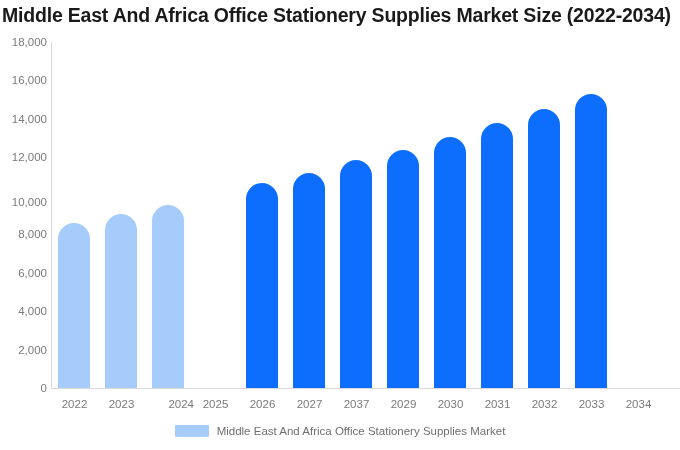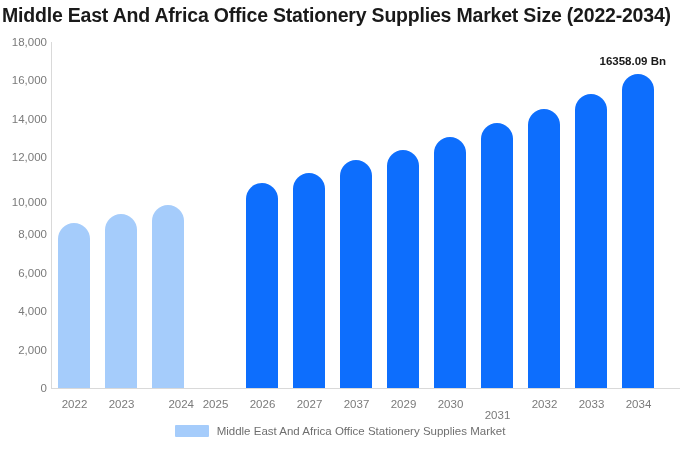--- a/index.html
+++ b/index.html
@@ -179,37 +179,33 @@
       </div>
       <div class="bar-slot" style="left: 423px;">
         <div class="bar" style="height: 265.267px; background: rgb(13, 110, 253);"></div>
       </div>
       <div class="bar-slot" style="left: 470px;">
         <div class="bar" style="height: 278.722px; background: rgb(13, 110, 253);"></div>
       </div>
       <div class="bar-slot" style="left: 517px;">
         <div class="bar" style="height: 294.1px; background: rgb(13, 110, 253);"></div>
       </div>
-      <div class="bar-slot" style="left: 564px;">
-        <div class="bar" style="height: 314.439px; background: rgb(13, 110, 253);"></div>
-        <div class="bar-label" style="bottom: 321.439px; right: -4px;">16358.09 Bn</div>
-      </div>
     </div>
 
   <div class="xticks">
       <div class="xtick" style="left: 0px;">2022</div>
       <div class="xtick" style="left: 47px;">2023</div>
       <div class="xtick" style="left: 96px; text-align: right;">2024</div>
       <div class="xtick" style="left: 141px;">2025</div>
       <div class="xtick" style="left: 188px;">2026</div>
       <div class="xtick" style="left: 235px;">2027</div>
       <div class="xtick" style="left: 282px;">2037</div>
       <div class="xtick" style="left: 329px;">2029</div>
       <div class="xtick" style="left: 376px;">2030</div>
-      <div class="xtick" style="left: 423px; margin-top: 11px;">2031</div>
+      <div class="xtick" style="left: 423px;">2031</div>
       <div class="xtick" style="left: 470px;">2032</div>
       <div class="xtick" style="left: 517px;">2033</div>
       <div class="xtick" style="left: 564px;">2034</div>
     </div>
 
   <div class="legend">
     <span class="legend-swatch" style="background: rgb(165, 204, 251);"></span>
     <span class="legend-text">Middle East And Africa Office Stationery Supplies Market</span>
   </div>
 

